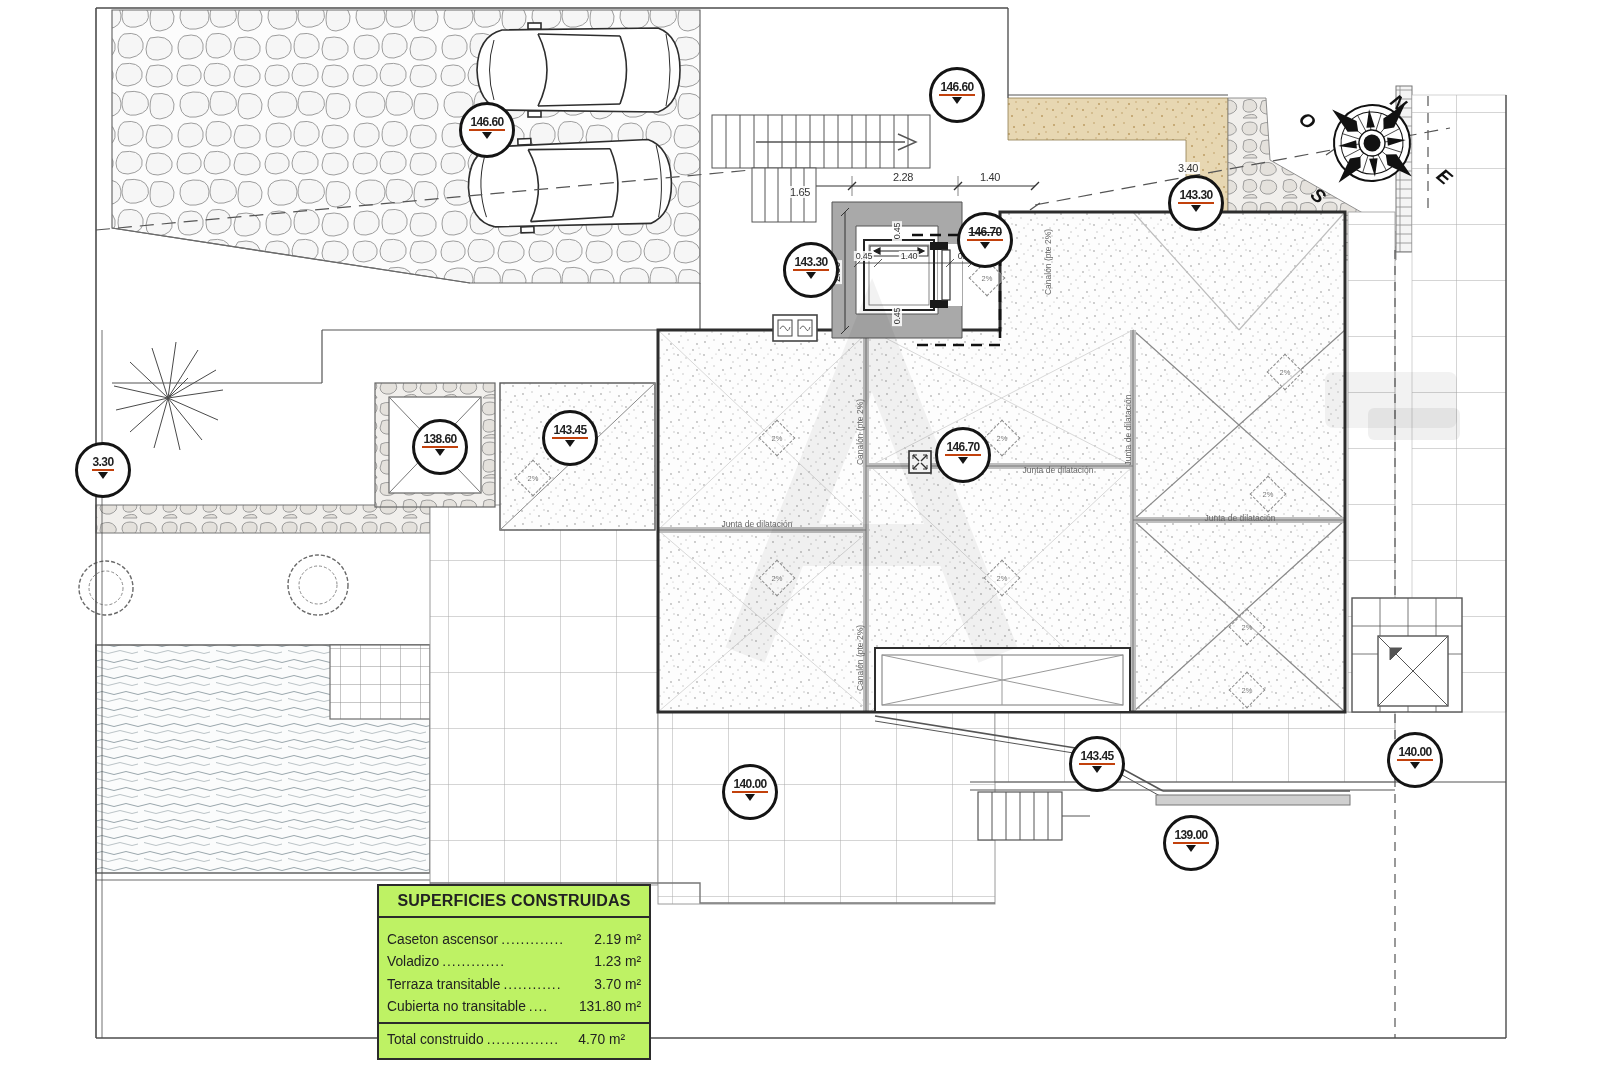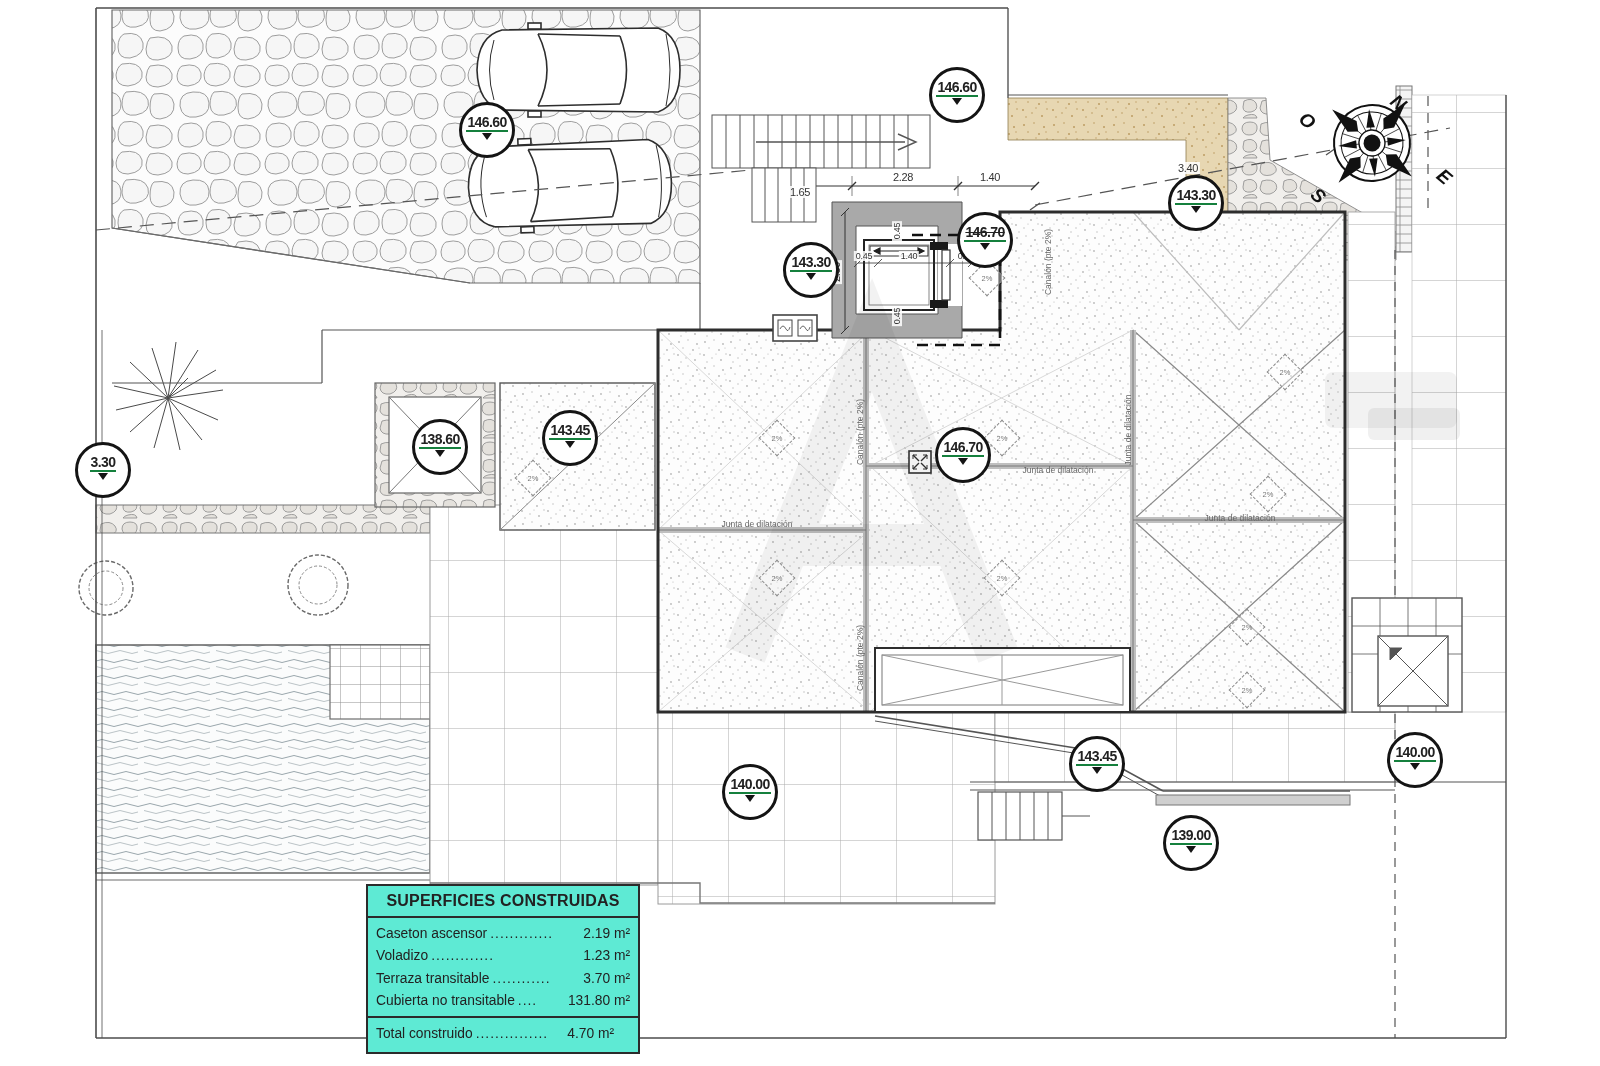--- a/index.html
+++ b/index.html
@@ -3,46 +3,46 @@
 <meta charset="utf-8">
 <style>
   html,body{margin:0;padding:0;background:#fff;}
   #canvas{position:relative;width:1600px;height:1066px;background:#fff;overflow:hidden;
           font-family:"Liberation Sans","DejaVu Sans",sans-serif;color:#222;}
   svg{position:absolute;left:0;top:0;}
   
   .marker{position:absolute;width:56px;height:56px;border:3px solid #141414;border-radius:50%;
           background:#fff;display:flex;flex-direction:column;align-items:center;justify-content:center;
           transform:translate(-50%,-50%);z-index:30;box-sizing:border-box;}
-  .marker .val{font-size:14px;font-weight:bold;letter-spacing:-0.6px;line-height:1.02;
-               border-bottom:2px solid #15803d;padding:0 1px;white-space:nowrap;}
+  .marker .val{font-size:12px;font-weight:bold;letter-spacing:-0.6px;line-height:1.02;
+               border-bottom:2px solid #c2410c;padding:0 1px;white-space:nowrap;}
   .marker.struck .val{text-decoration:line-through;}
   .marker .arr{width:0;height:0;border:5px solid transparent;border-top:7px solid #141414;margin-top:1px;}
   
   .dim{position:absolute;font-size:11px;color:#333;background:rgba(255,255,255,.85);
        padding:0 2px;transform:translate(-50%,-50%);z-index:25;white-space:nowrap;letter-spacing:-0.3px;}
   .dim.vert{transform:translate(-50%,-50%) rotate(-90deg);}
   .dim.small{font-size:9px;}
   
   .ann{position:absolute;font-size:8.5px;color:#666;transform:translate(-50%,-50%);
        background:rgba(255,255,255,.0);z-index:24;white-space:nowrap;}
   .ann.vert{transform:translate(-50%,-50%) rotate(-90deg);}
   
   .dia{position:absolute;width:24px;height:24px;border:1px dashed #8a8a8a;background:rgba(255,255,255,.4);
        transform:translate(-50%,-50%) rotate(45deg);z-index:22;display:flex;align-items:center;justify-content:center;}
   .dia span{transform:rotate(-45deg);font-size:7.5px;color:#777;}
   
   .cl{position:absolute;font-size:19px;font-weight:bold;font-style:italic;color:#111;
       transform:translate(-50%,-50%) rotate(40deg);z-index:31;}
   
-  .s-table{position:absolute;left:366px;top:884px;width:274px;border:2px solid #2b2b2b;
-           background:#5eead4;z-index:40;box-sizing:border-box;}
+  .s-table{position:absolute;left:377px;top:884px;width:274px;border:2px solid #2b2b2b;
+           background:#bef264;z-index:40;box-sizing:border-box;}
   .s-title{border-bottom:2px solid #2b2b2b;text-align:center;font-weight:bold;font-size:16px;
            letter-spacing:0.2px;padding:6px 4px;}
-  .s-rows{padding:5px 8px 4px 8px;border-radius:28px;}
+  .s-rows{padding:11px 8px 4px 8px;border-radius:28px;}
   .s-row{display:flex;align-items:baseline;font-size:13.8px;line-height:1.62;white-space:nowrap;}
   .s-row .lab{flex:0 0 auto;}
   .s-row .dots{flex:1 1 auto;overflow:hidden;color:#222;margin:0 3px;letter-spacing:1px;}
   .s-row .v{flex:0 0 auto;text-align:right;}
   .s-total{border-top:2px solid #2b2b2b;padding:5px 24px 6px 8px;}
   .wm{position:absolute;z-index:50;pointer-events:none;}
 </style>
 </head>
 <body>
 

